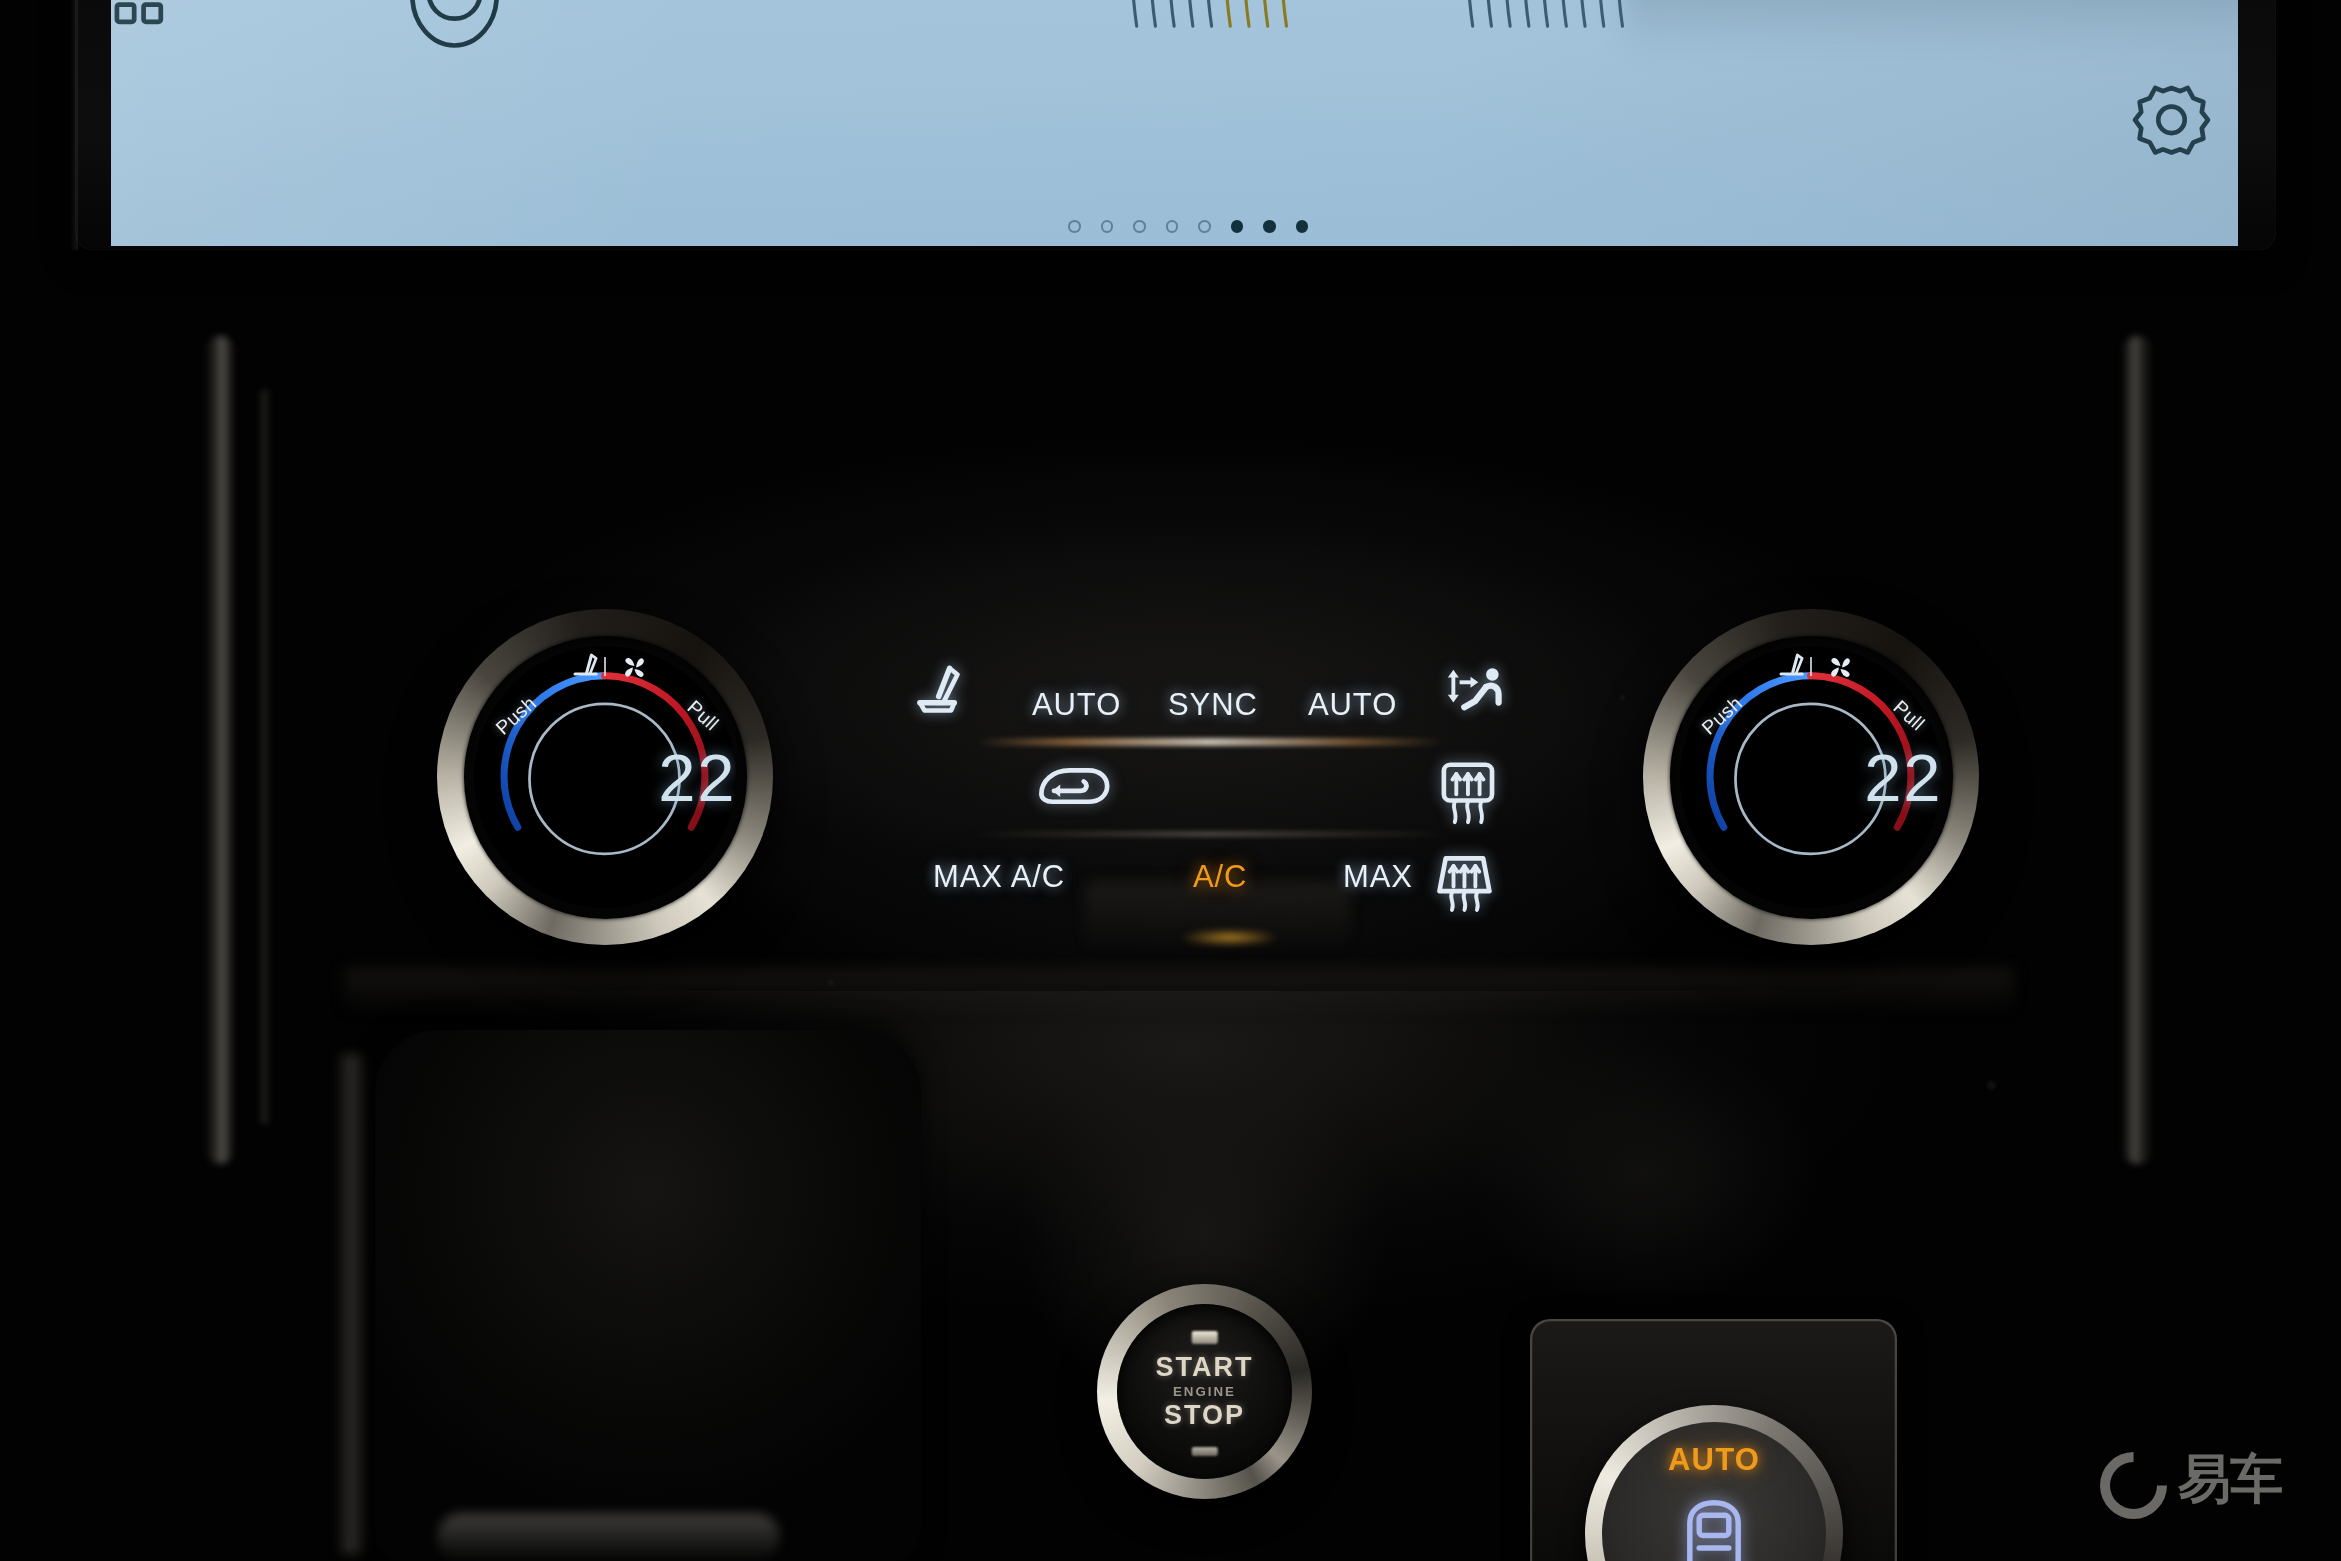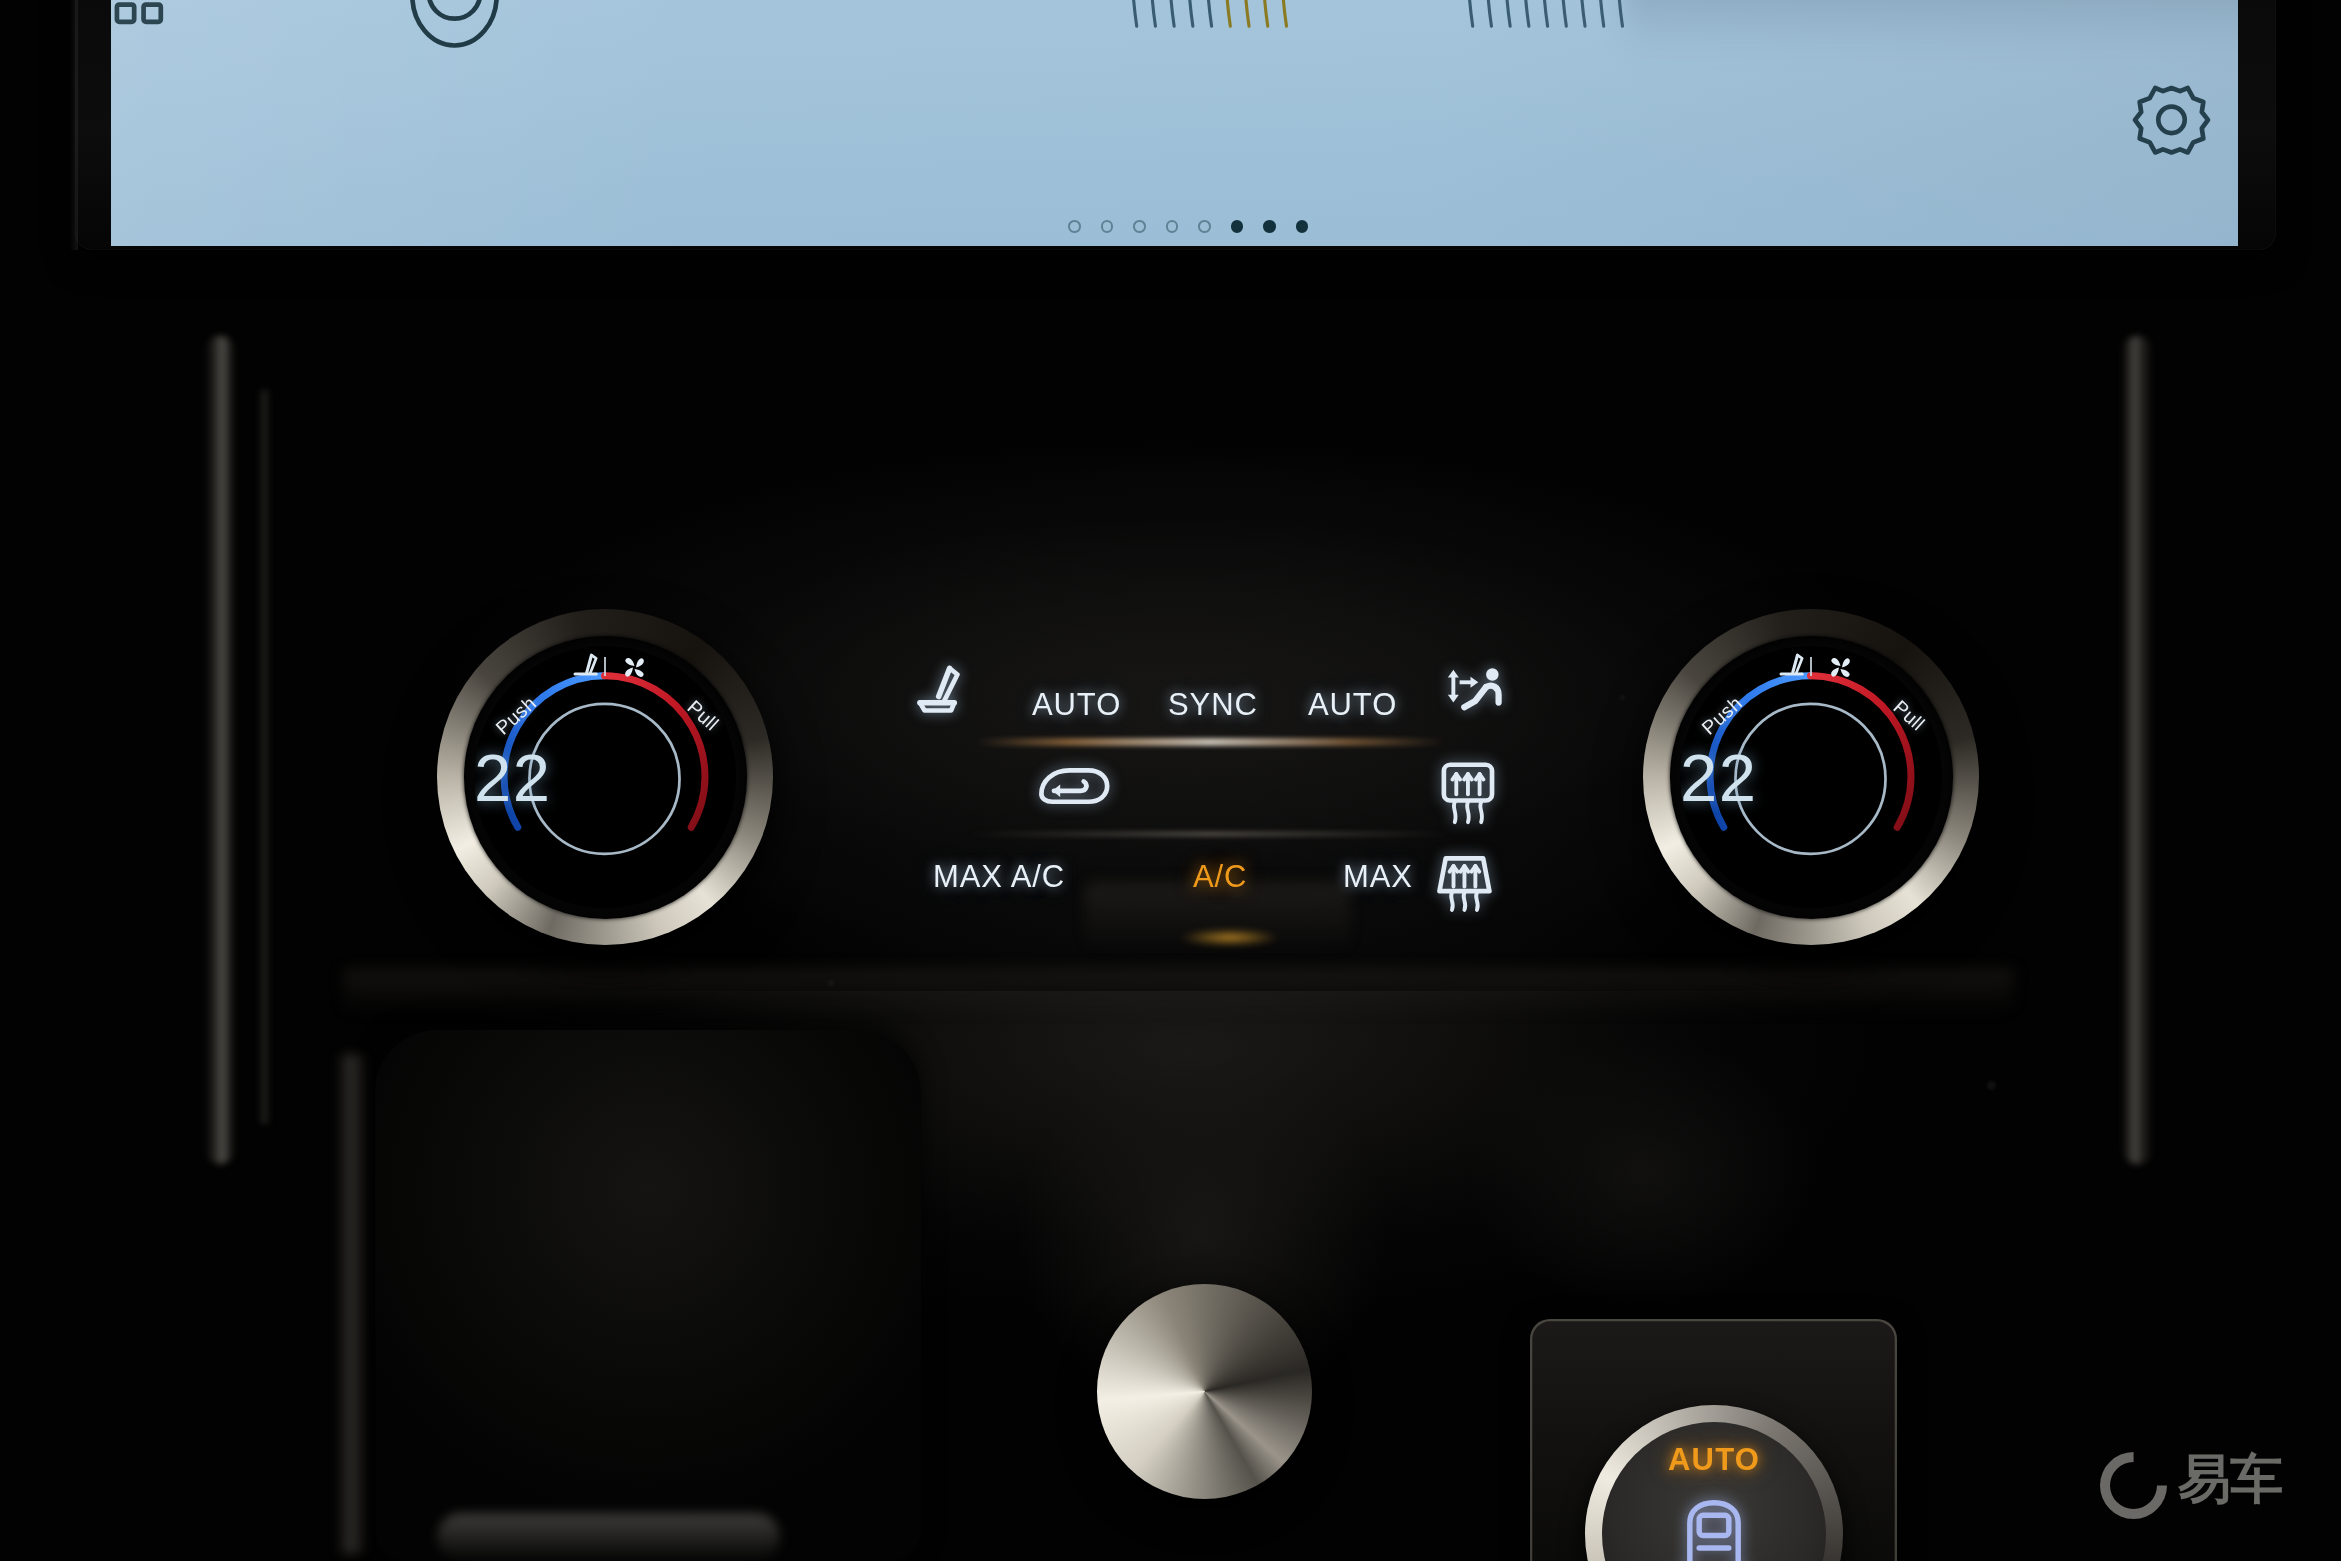--- a/index.html
+++ b/index.html
@@ -112,21 +112,21 @@
   }
   .knob .ring-in{
     position:absolute;inset:26.5px;border-radius:50%;
     background:radial-gradient(circle at 50% 44%, #0a0a0a 0%, #050505 70%, #000 100%);
     box-shadow:inset 0 3.1px 12.5px rgba(0,0,0,.9), 0 0 4.7px rgba(0,0,0,.9);
   }
   .knob .face{position:absolute;inset:37px;border-radius:50%;background:#000;overflow:hidden;}
   .knob svg.arcs{position:absolute;left:0;top:0;}
   .knob .temp{
     position:absolute;left:0;right:0;top:50%;transform:translateY(-50%);
-    text-align:left;font-size:67px;color:#cfe2ee;font-weight:300;letter-spacing:1.6px;
+    text-align:right;font-size:67px;color:#cfe2ee;font-weight:300;letter-spacing:1.6px;
     text-shadow:0 0 12.5px rgba(150,200,235,.55);
   }
   .knob .lbl{
     position:absolute;font-size:19.5px;color:#e8eef4;letter-spacing:0.4px;
     text-shadow:0 0 7.8px rgba(200,225,245,.5);
   }
   .knob .lbl.push{left:19px;top:58px;transform:rotate(-42deg);}
   .knob .lbl.pull{right:15.6px;top:58px;transform:rotate(42deg);}
   .knob .glyph{position:absolute;top:6.2px;}
   .knob .glyph.seat{left:94px;}
@@ -517,20 +517,27 @@
           <path d="M58 22 L63 29"></path>
         <path d="M28 56 C24 64 32 68 28 78"></path>
         <path d="M44 56 C40 64 48 68 44 78"></path>
         <path d="M60 56 C56 64 64 68 60 78"></path>
       </g>
     </svg>
   </div>
 
   <div class="startstop">
     <div class="bezel"></div>
+    <div class="inner">
+      <span class="notch t"></span>
+      <span class="l1">START</span>
+      <span class="l2">ENGINE</span>
+      <span class="l3">STOP</span>
+      <span class="notch b"></span>
+    </div>
   </div>
 
   <div class="tr-housing"></div>
   <div class="tr-dial">
     <div class="face">
       <div class="auto">AUTO</div>
       <div class="carico">
         <svg width="92" height="94" viewBox="0 0 118 120">
           <path d="M28 104 L28 46 C28 30 40 20 59 20 C78 20 90 30 90 46 L90 104" stroke="#a9b7f0" stroke-width="7" fill="none" stroke-linejoin="round"></path>
           <rect x="40" y="36" width="38" height="26" rx="5" stroke="#a9b7f0" stroke-width="7" fill="none"></rect>

